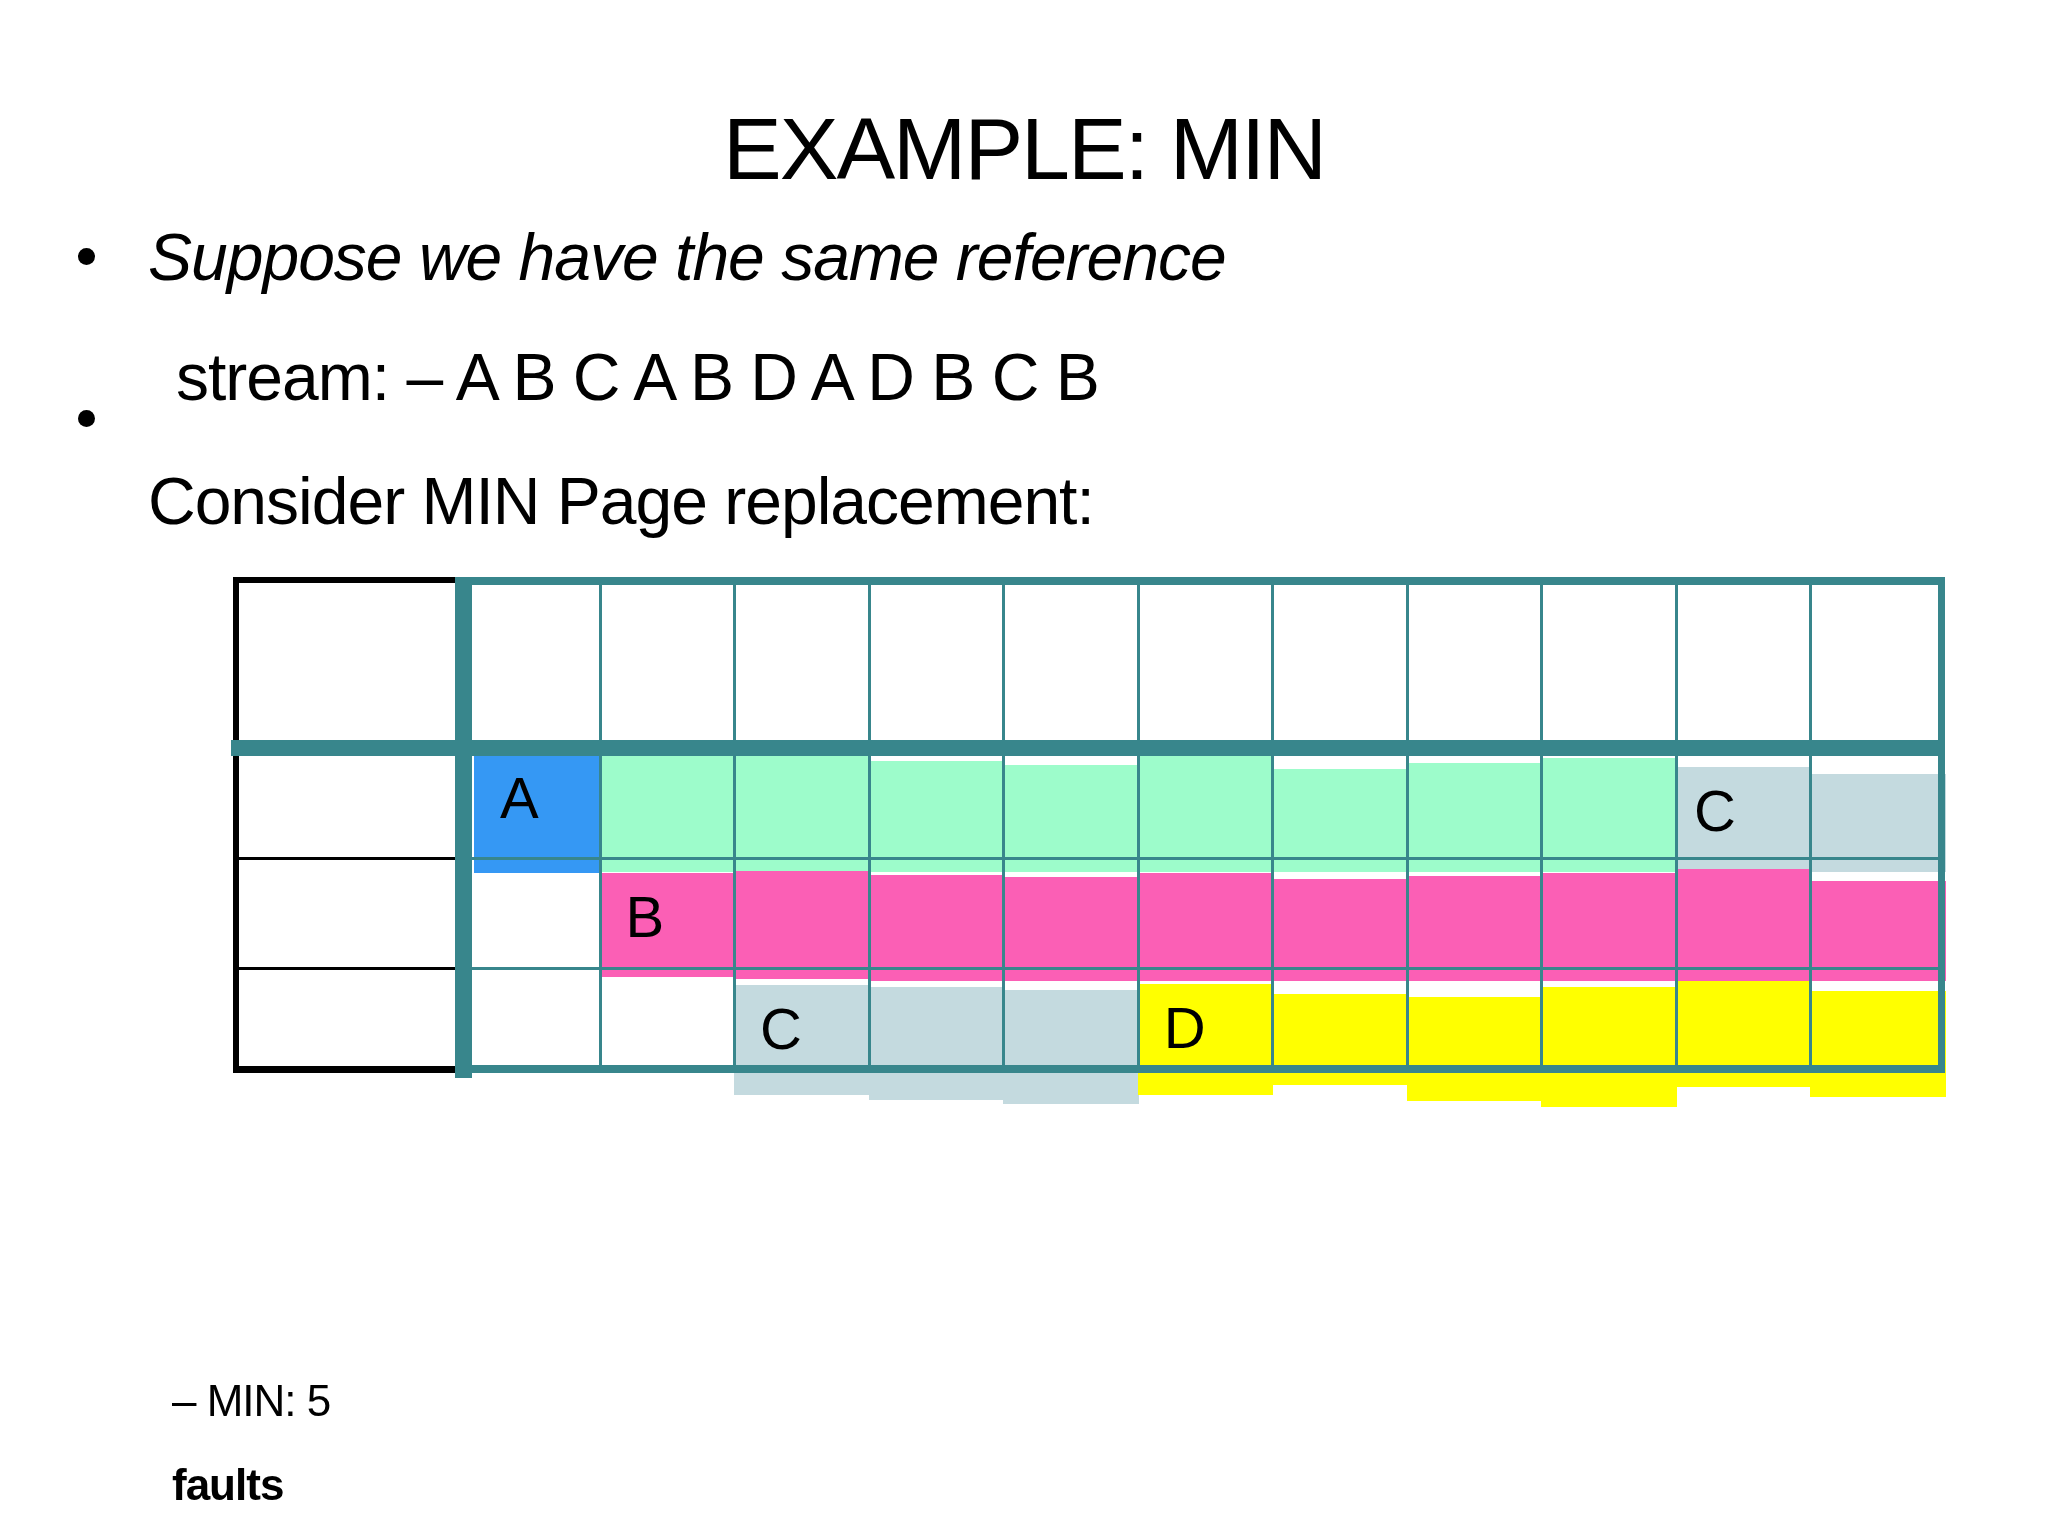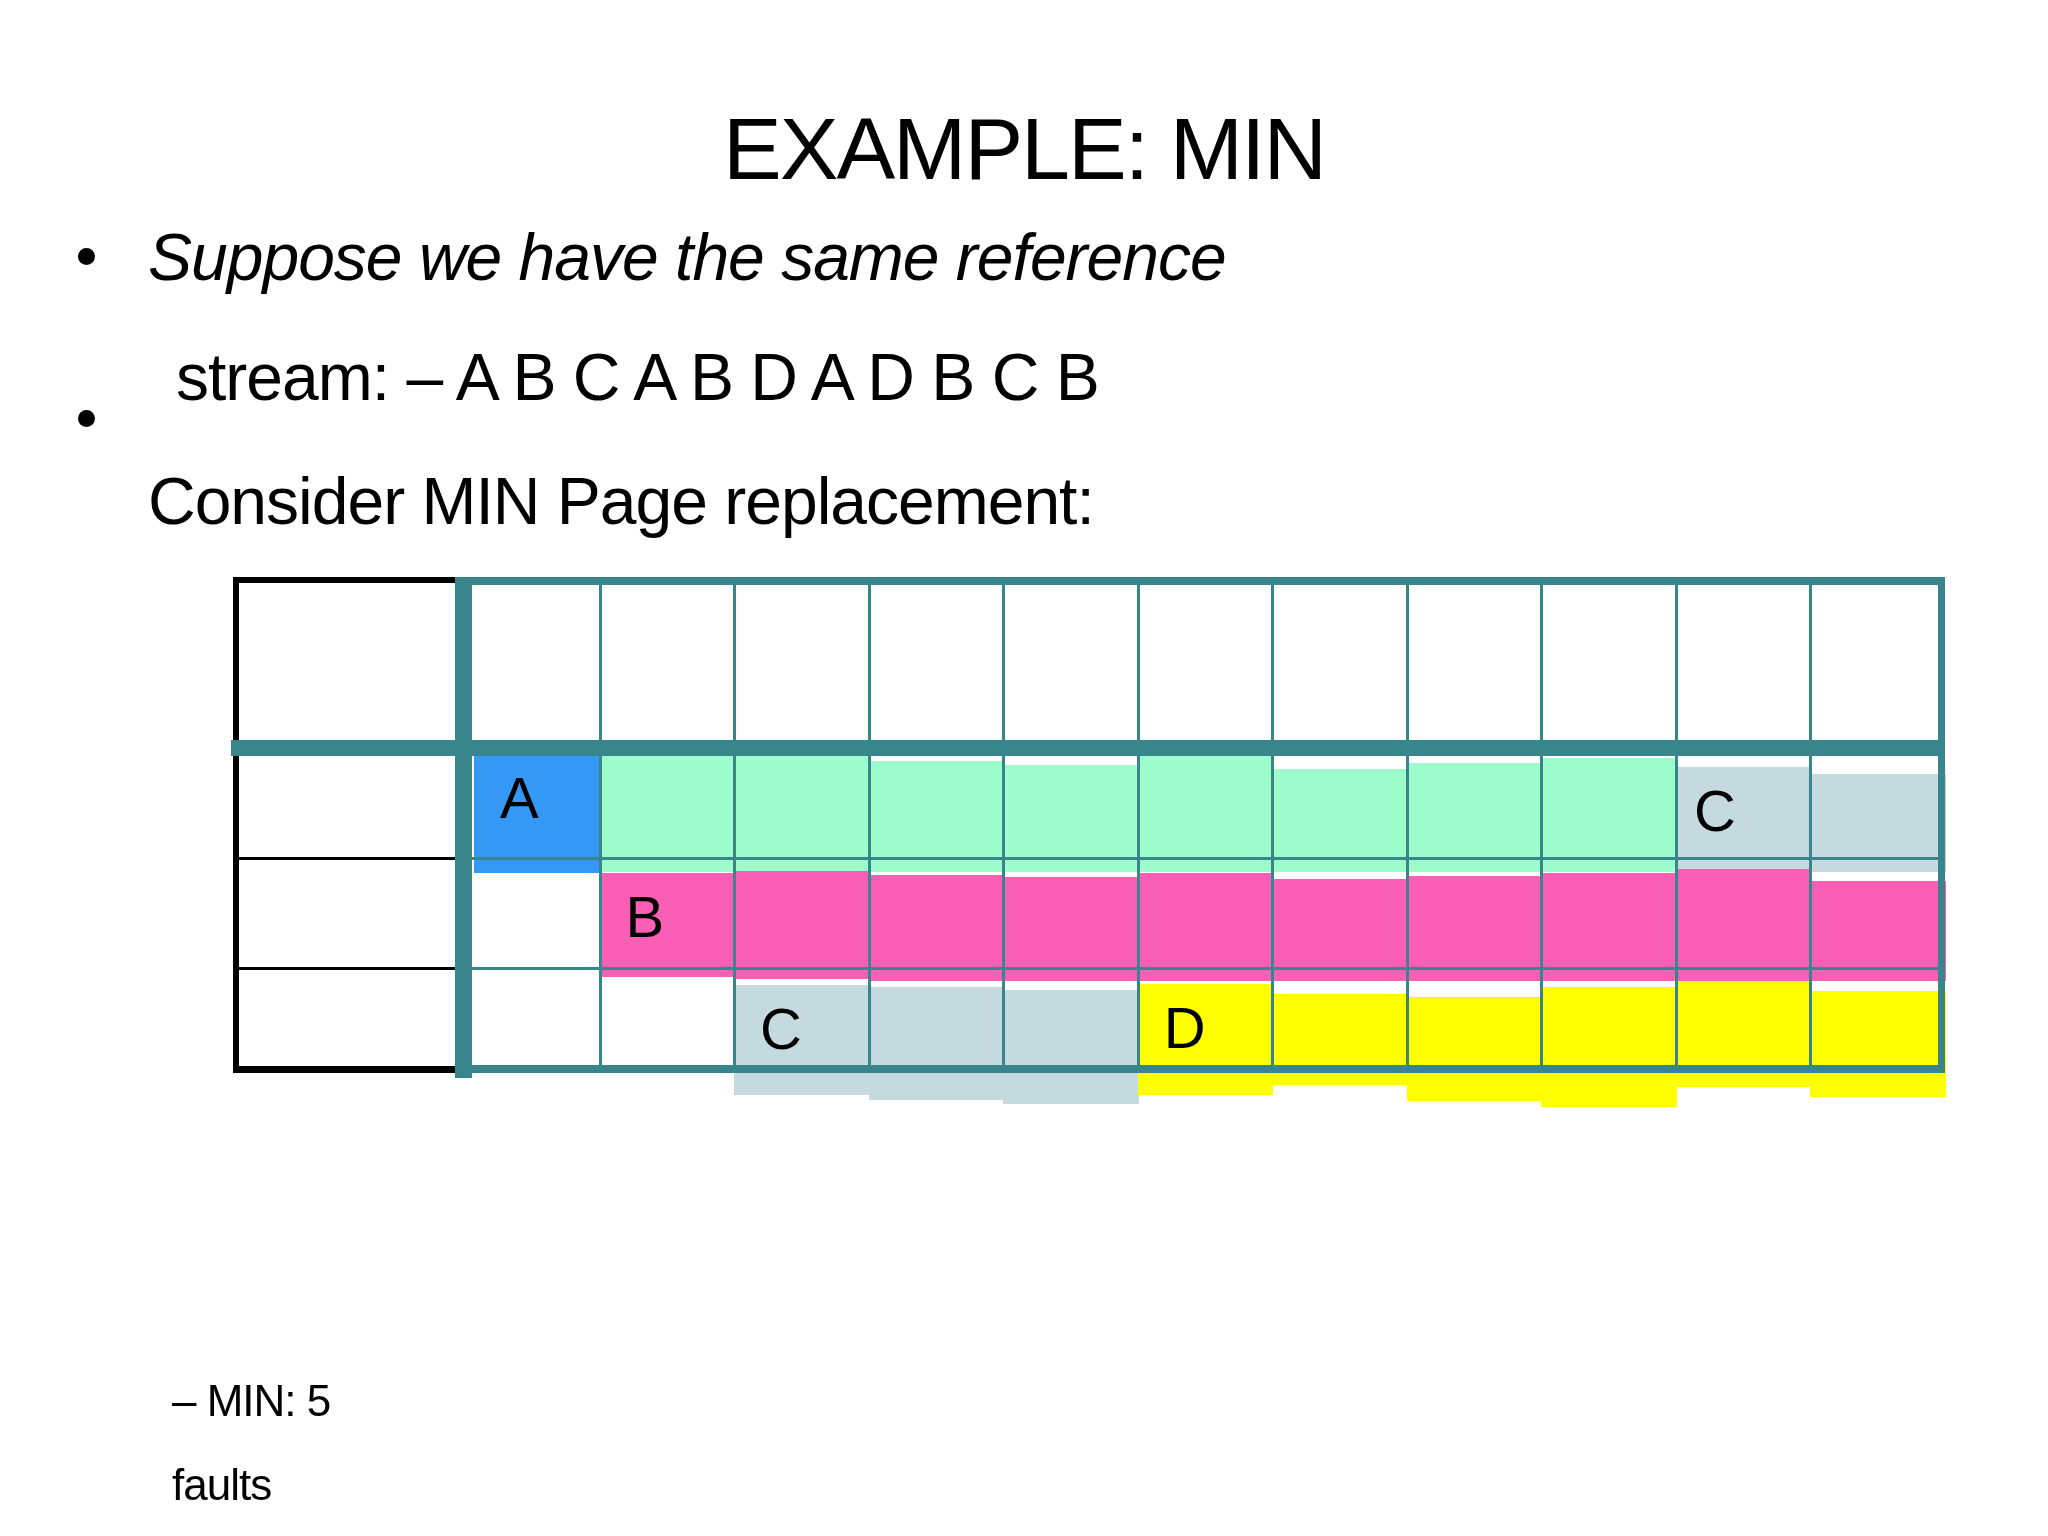--- a/index.html
+++ b/index.html
@@ -9,21 +9,21 @@
 
   
   .title{left:0;top:98px;width:2048px;text-align:center;font-size:88px;
          letter-spacing:-2px;white-space:nowrap;}
   .body-line{font-size:66px;letter-spacing:-1px;white-space:nowrap;line-height:1.08;}
   .b1l1{left:148px;top:222px;font-style:italic;}
   .b1l2{left:176px;top:342px;text-align:right;}
   .b2  {left:148px;top:430px;margin-top:36px;}
   .res {font-size:44px;letter-spacing:-1px;white-space:nowrap;}
   .res1{left:172px;top:1376px;}
-  .res2{left:172px;top:1460px;}
+  .res2{left:172px;top:1460px;font-weight:bold;}
   .bullet-dot{width:17px;height:17px;border-radius:50%;background:#000;}
   .dot1{left:78px;top:248px;}
   .dot2{left:78px;top:410px;}
 
   
   .tbl{left:233px;top:577px;width:1712px;height:496px;}
   .tbl .black{background:#000;z-index:3;}
   .lbl-left  {left:0;top:0;width:6px;height:496px;}
   .lbl-top   {left:0;top:0;width:232px;height:6px;}
   .lbl-bottom{left:0;top:489px;width:232px;height:7px;}

